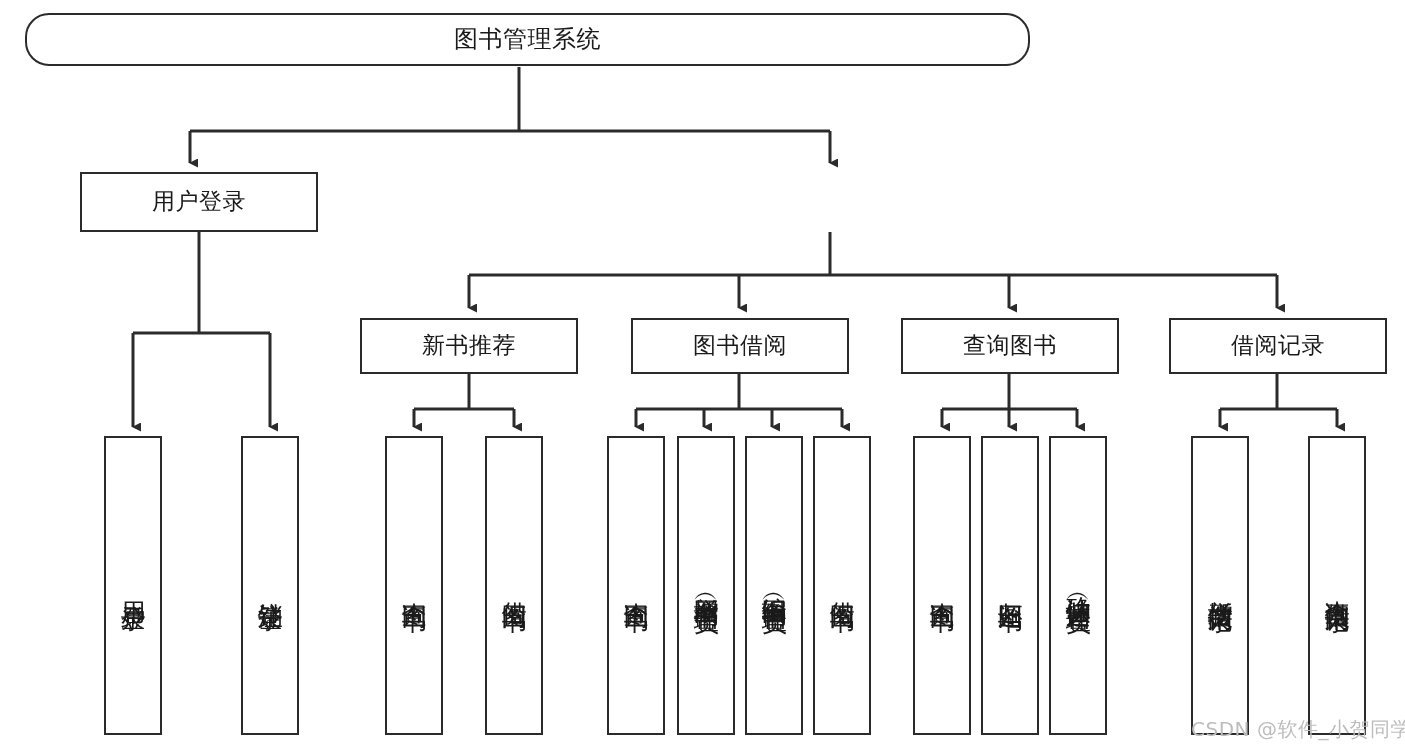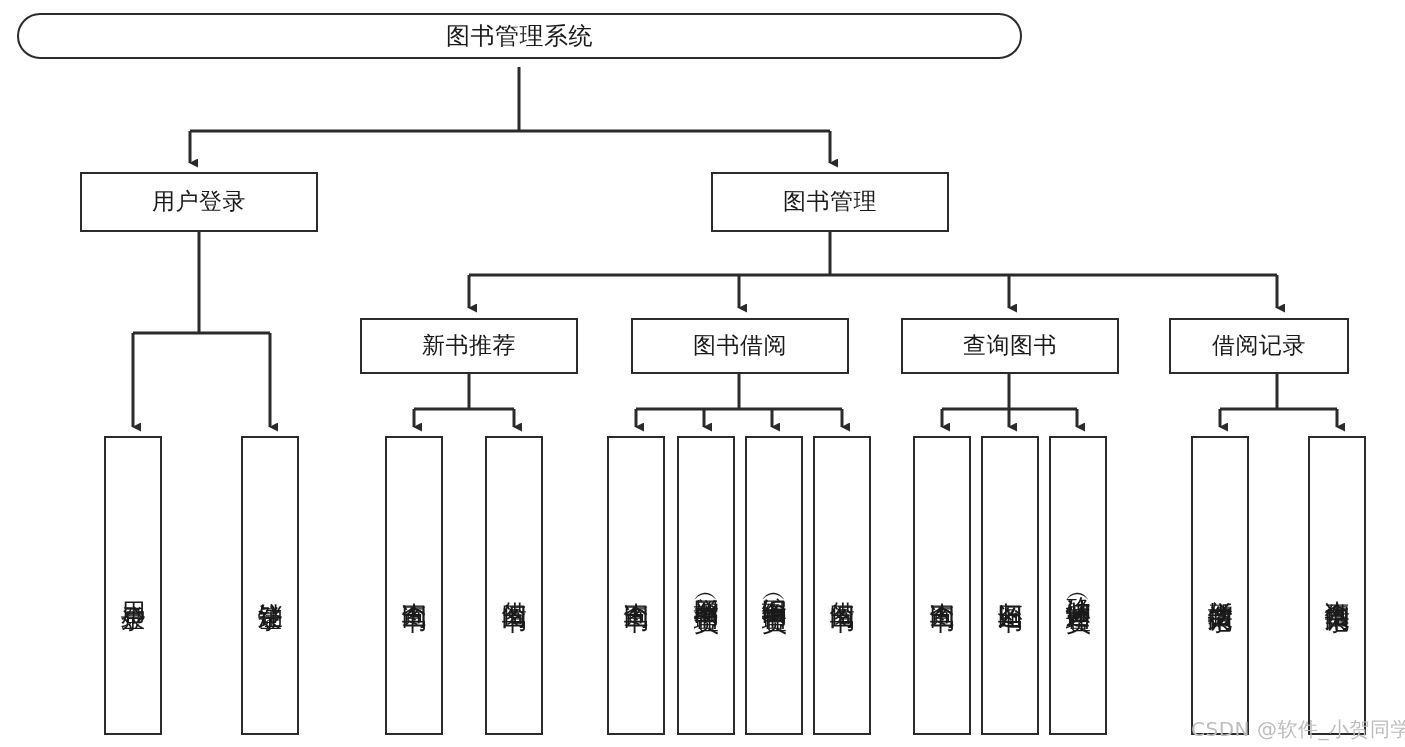--- a/index.html
+++ b/index.html
@@ -115,45 +115,42 @@
       <path d="M 1009 409 L 1009 427" marker-end="url(#arrowhead)"></path>
       <path d="M 1077 409 L 1077 427" marker-end="url(#arrowhead)"></path>
 
       <path d="M 1277 374 L 1277 409"></path>
       <path d="M 1220 409 L 1337 409"></path>
       <path d="M 1220 409 L 1220 427" marker-end="url(#arrowhead)"></path>
       <path d="M 1337 409 L 1337 427" marker-end="url(#arrowhead)"></path>
     </g>
   </svg>
 
-  <div class="node-box root" style="left:17px; top:13px; width:1005px; height:46px;border-radius:24px;">
+  <div class="node-box root" style="left:25px; top:13px; width:1005px; height:53px;border-radius:24px;">
     <span class="node-label-h">图书管理系统</span>
   </div>
 
   <div class="node-box" style="left:80px; top:172px; width:238px; height:60px;">
     <span class="node-label-h">用户登录</span>
   </div>
 
-  <div class="node-box" style="left:711px; top:172px; width:238px; height:60px;">
-    <span class="node-label-h">图书管理</span>
-  </div>
 
   <div class="node-box" style="left:360px; top:318px; width:218px; height:56px;">
     <span class="node-label-h">新书推荐</span>
   </div>
 
   <div class="node-box" style="left:631px; top:318px; width:218px; height:56px;">
     <span class="node-label-h">图书借阅</span>
   </div>
 
   <div class="node-box" style="left:901px; top:318px; width:218px; height:56px;">
     <span class="node-label-h">查询图书</span>
   </div>
 
-  <div class="node-box" style="left:1169px; top:318px; width:180px; height:56px;">
+  <div class="node-box" style="left:1169px; top:318px; width:218px; height:56px;">
     <span class="node-label-h">借阅记录</span>
   </div>
 
   <div class="node-box leaf" style="left:104px; top:436px; width:58px; height:299px;">
     <span class="node-label-v">用户登录</span>
   </div>
 
   <div class="node-box leaf" style="left:241px; top:436px; width:58px; height:299px;">
     <span class="node-label-v">注销登录</span>
   </div>

